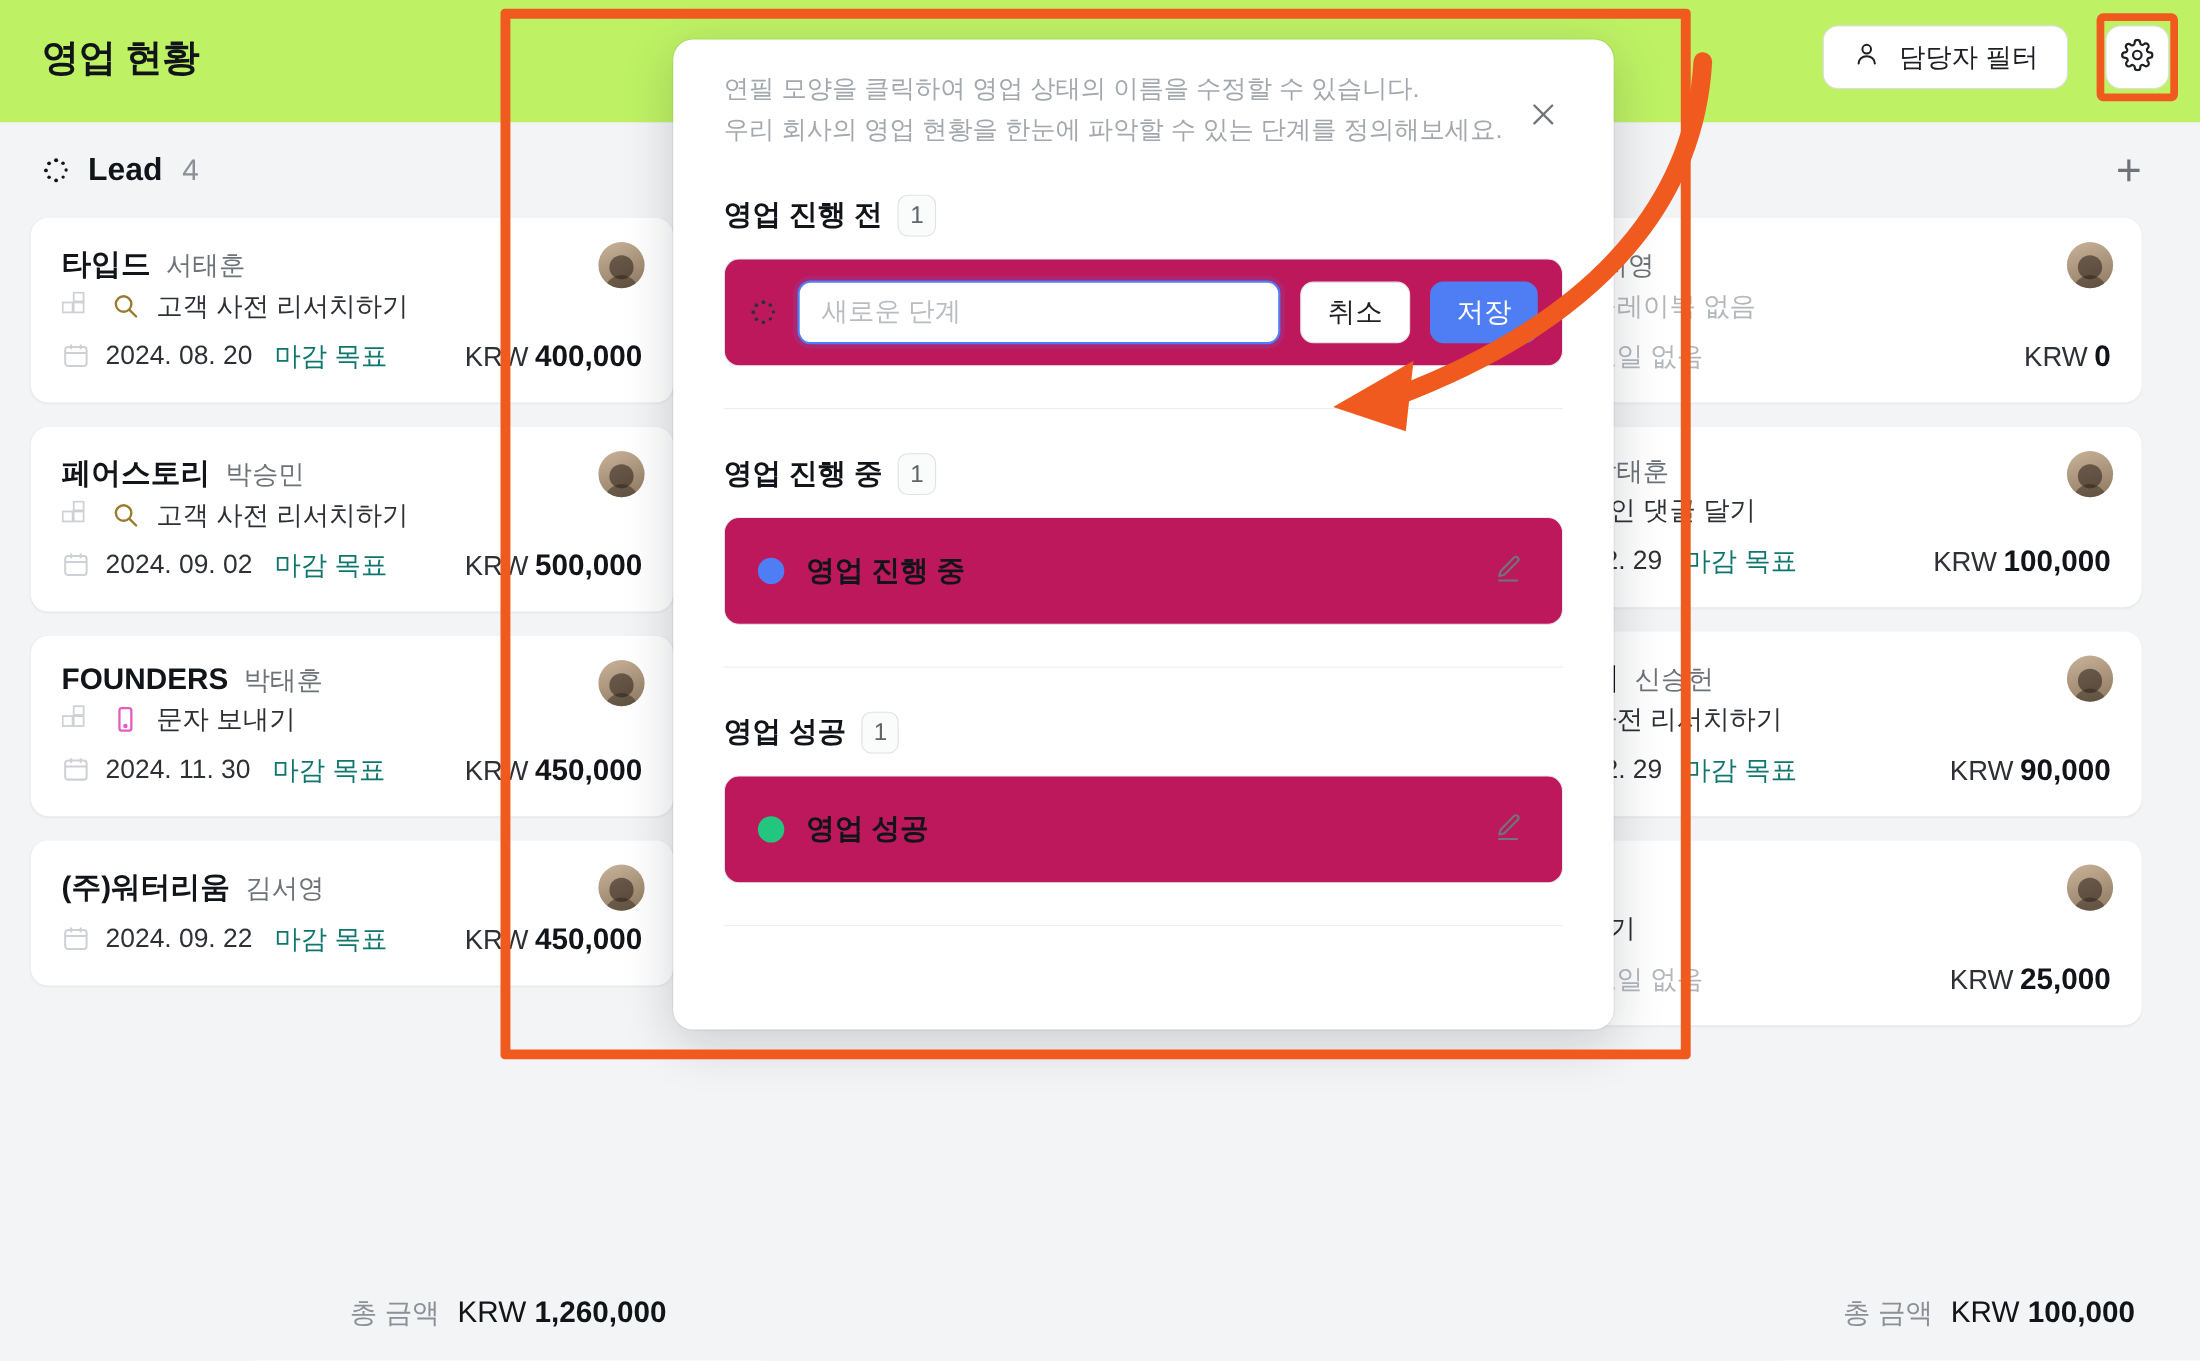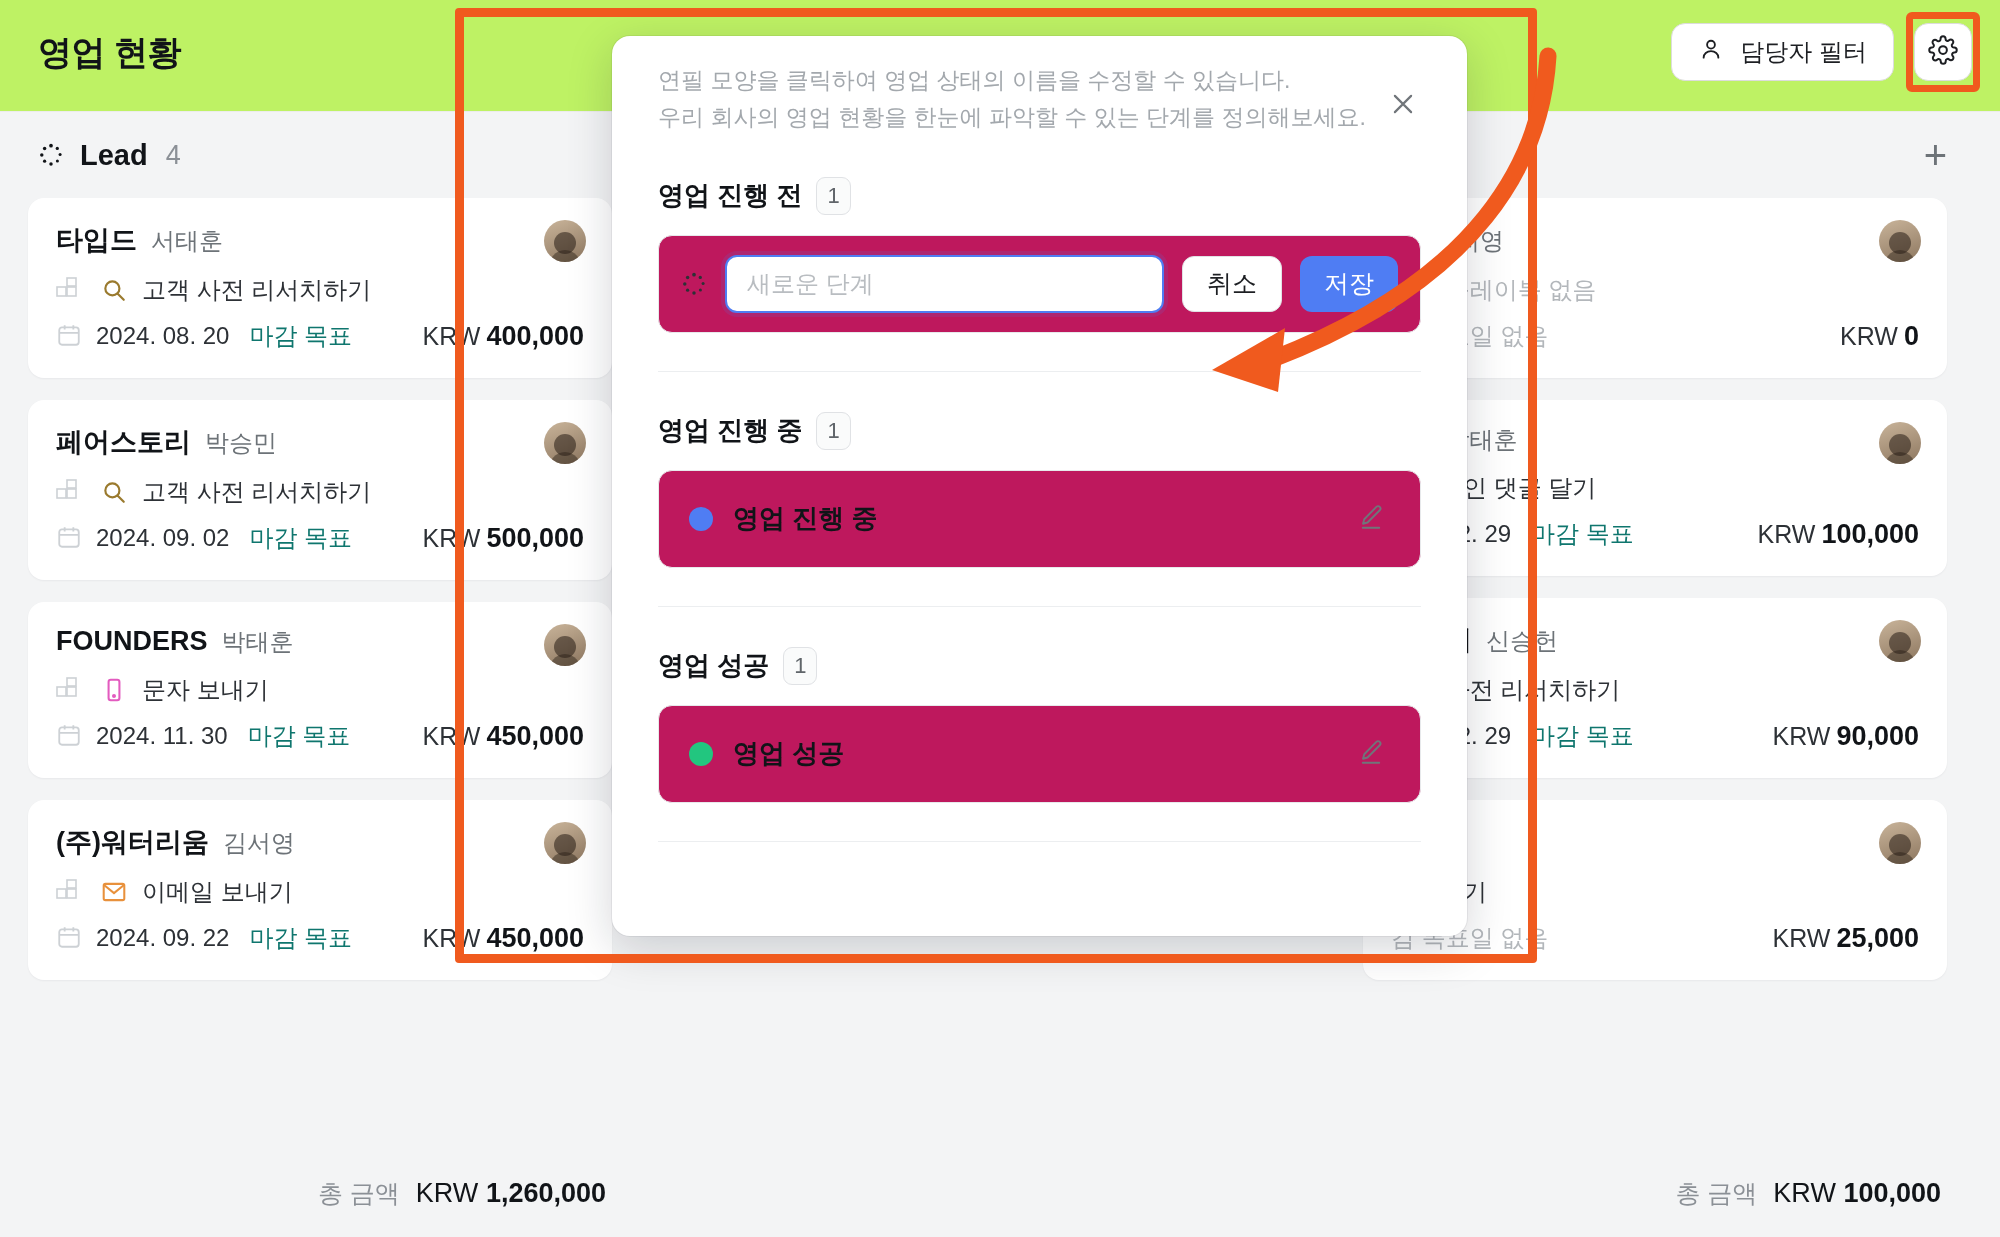--- a/index.html
+++ b/index.html
@@ -16,21 +16,21 @@
     position: absolute; left: 0; top: 0; width: 2000px; height: 112px;
     background: #bef264;
     border-bottom: 1px solid #ececec;
   }
   .page-title {
     position: absolute; left: 38px; top: 30px;
     font-size: 34px; font-weight: 700; color: #111418; letter-spacing: -0.5px;
   }
   .topbar-right {
     position: absolute; right: 28px; top: 23px;
-    display: flex; align-items: flex-start; gap: 20px;
+    display: flex; align-items: flex-start; gap: 34px;
   }
   .filter-btn {
     display: flex; align-items: center; gap: 16px;
     height: 58px; padding: 0 26px;
     border: 1px solid #dcdcdc; border-radius: 14px; background: #fff;
     font-size: 24px; color: #1d1f23; white-space: nowrap;
     cursor: pointer;
   }
   .gear-btn {
     width: 58px; height: 58px; border: 1px solid #dcdcdc; border-radius: 14px;
@@ -91,21 +91,21 @@
     transform: translate(-50%,-50%);
     width: 22px; height: 22px; border-radius: 50%; background: rgba(40,30,22,.55);
   }
   .deal-avatar b {
     display: block; position: absolute; left: 50%; bottom: -8px;
     transform: translateX(-50%);
     width: 34px; height: 20px; border-radius: 50% 50% 0 0 / 100% 100% 0 0;
     background: rgba(40,30,22,.45);
   }
 
-  .deal-row2 { display: flex; align-items: center; margin-top: 16px; gap: 14px; }
+  .deal-row2 { display: flex; align-items: center; margin-top: 4px; gap: 14px; }
   .deal-row3 { display: flex; align-items: center; margin-top: 14px; gap: 14px; }
 
   .playbook-icon { width: 30px; height: 26px; flex: none; }
   .task-icon { width: 28px; height: 28px; flex: none; display:flex; align-items:center; justify-content:center;}
   .deal-task { font-size: 24px; color: #2d3136; }
   .deal-task.muted { color: #b3b7bb; }
 
   .cal-icon { width: 26px; height: 28px; flex: none; }
   .deal-date { font-size: 24px; color: #2d3136; }
   .deal-date.muted { color: #b3b7bb; }
@@ -383,36 +383,20 @@
 
         <div class="deal-card">
           <div class="deal-row1">
             <span class="deal-company">(주)워터리움</span>
             <span class="deal-owner">김서영</span>
           </div>
           <div class="deal-avatar">
               <b></b>
               <i></i>
             </div>
-          <div class="deal-row2">
-            <span class="playbook-icon">
-              <svg width="30" height="26" viewBox="0 0 30 26" fill="none" stroke="#cdd1d5" stroke-width="1.6">
-                <rect x="1" y="10" width="9" height="9"></rect>
-                  <rect x="11" y="10" width="9" height="9"></rect>
-                  <rect x="11" y="1" width="9" height="8"></rect>
-              </svg>
-            </span>
-            <span class="task-icon">
-              <svg width="26" height="24" viewBox="0 0 24 22" fill="none" stroke="#e8913c" stroke-width="1.9">
-                <rect x="2.5" y="3.5" width="19" height="15" rx="1.6"></rect>
-                  <path d="M2.8 4.6 L12 12 L21.2 4.6"></path>
-              </svg>
-            </span>
-            <span class="deal-task">이메일 보내기</span>
-          </div>
           <div class="deal-row3">
             <span class="cal-icon">
               <svg width="26" height="26" viewBox="0 0 24 24" fill="none" stroke="#cdd1d5" stroke-width="1.7">
                 <rect x="3" y="5" width="18" height="16" rx="2.5"></rect>
                   <path d="M3 10h18M8 3v4M16 3v4"></path>
               </svg>
             </span>
             <span class="deal-date">2024. 09. 22</span>
             <span class="deal-deadline-label">마감 목표</span>
             <span class="deal-amount">

